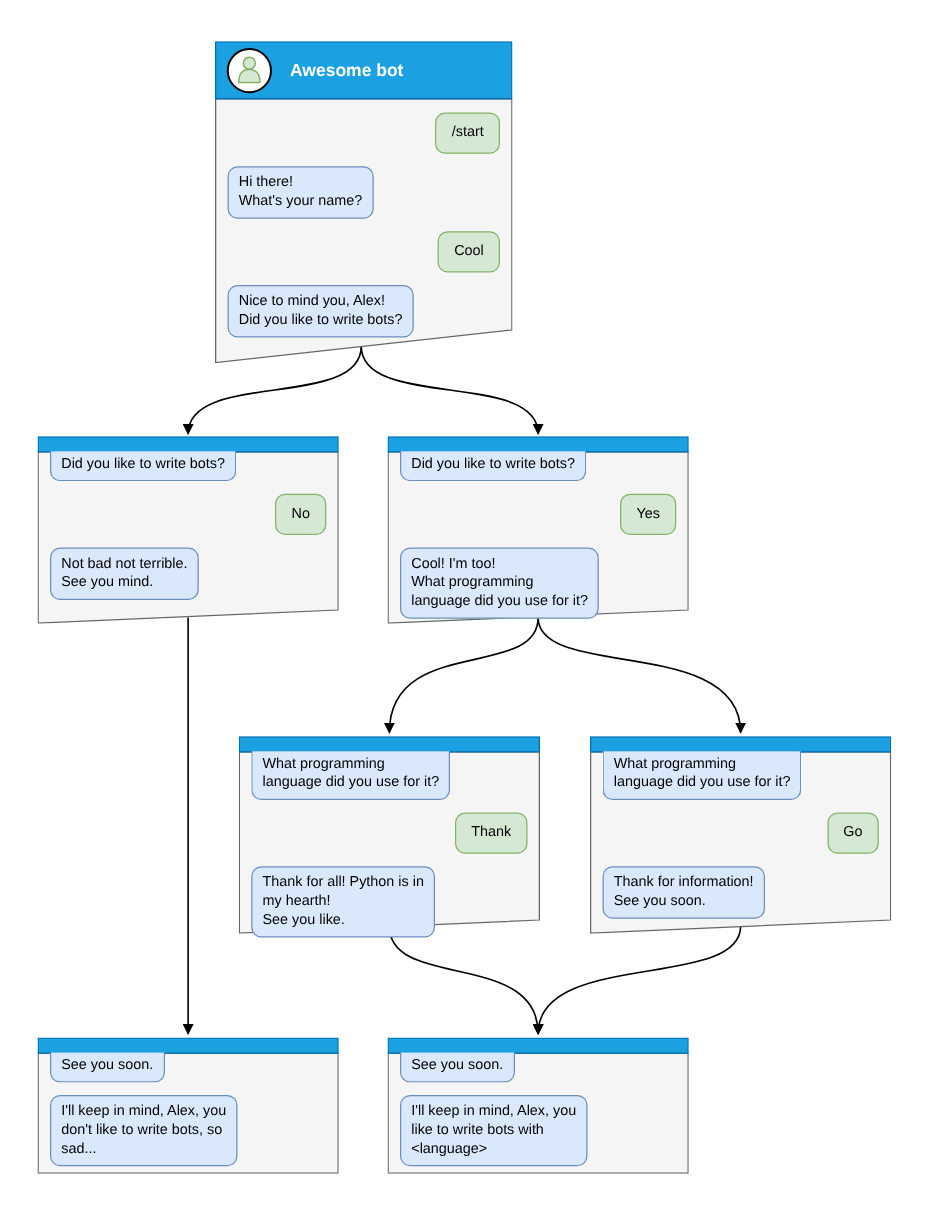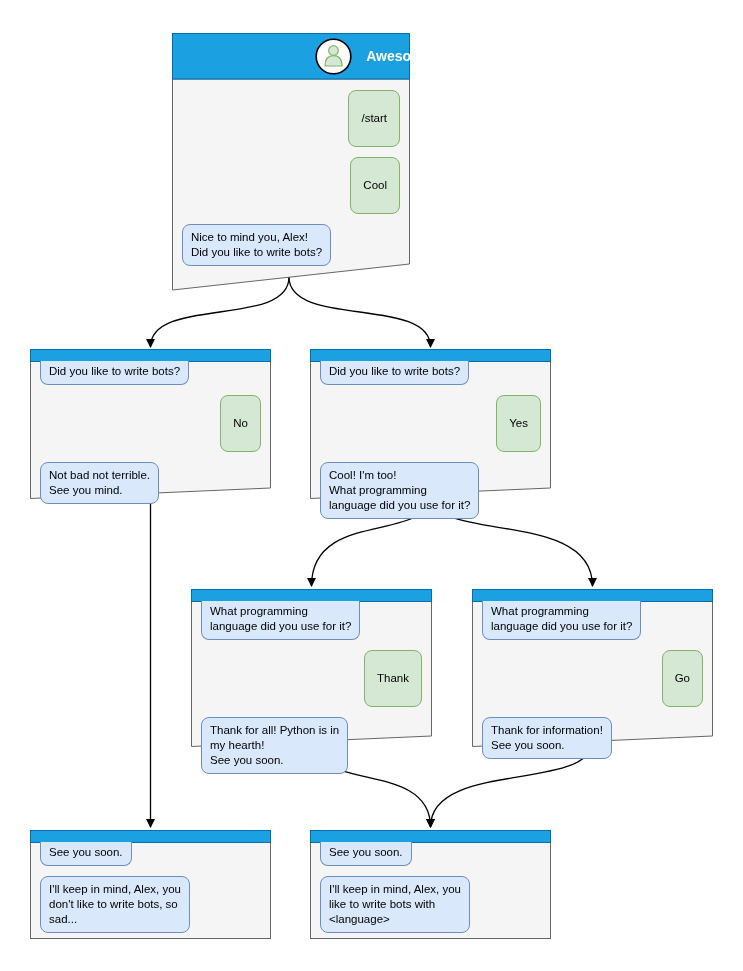--- a/index.html
+++ b/index.html
@@ -11,21 +11,21 @@
   .edge { stroke:#000; stroke-width:1.3; fill:none; }
 
   .window { position:absolute; z-index:2; }
   .win-bg { position:absolute; left:0; top:0; }
   .frame-body { fill:#f5f5f5; stroke:#666666; stroke-width:1; }
   .frame-header { fill:#1ba1e2; stroke:#006eaf; stroke-width:1; }
 
   
   #win-root { left:172px; top:33px; width:238px; height:258px; }
   #win-root .title-bar { position:absolute; left:0; top:0; width:285px; height:46px;
-                         display:flex; align-items:center;justify-content:flex-end; }
+                         display:flex; align-items:center; }
   .avatar { margin-left:9px; width:37px; height:37px; display:block; }
   .win-title { margin-left:14px; color:#ffffff; font-size:14px; font-weight:bold; }
 
   
   #win-no      { left:30px;  top:349px; width:241px; height:150px; }
   #win-yes     { left:310px; top:349px; width:241px; height:150px; }
   #win-python  { left:191px; top:589px; width:241px; height:158px; }
   #win-go      { left:472px; top:589px; width:241px; height:158px; }
   #win-end-no  { left:30px;  top:830px; width:241px; height:109px; }
   #win-end-yes { left:310px; top:830px; width:241px; height:109px; }
@@ -34,21 +34,21 @@
              flex-direction:column; gap:10px; }
   .bubbles.root-body  { top:46px; padding:11px 10px; }
   .bubbles.small-body { top:12px; padding:0 10px 8px 10px; }
 
   .bubble { box-sizing:border-box; border-radius:8px; font-size:11.5px;
             line-height:15px; white-space:pre-line; width:max-content;
             max-width:176px; }
   .bubble.bot  { background:#dae8fc; border:1px solid #6c8ebf;
                  align-self:flex-start; padding:5px 8px; }
   .bubble.user { background:#d5e8d4; border:1px solid #82b366;
-                 align-self:flex-end; padding:20px 12px; min-width:40px;
+                 align-self:flex-end; padding:8px 12px; min-width:40px;
                  text-align:left; }
   .bubble.tucked { border-top-left-radius:0; border-top-right-radius:0;
                    border-top:none; padding-top:3px; }
 </style>
 </head>
 <body>
 
 <div class="canvas">
 
   <svg class="connectors" width="743" height="971">
@@ -74,20 +74,22 @@
     <div class="title-bar">
       <svg class="avatar" viewBox="0 0 37 37">
         <circle cx="18.5" cy="18.5" r="17.3" fill="#ffffff" stroke="#000000" stroke-width="1.6"></circle>
         <circle cx="18.5" cy="12.5" r="4.8" fill="#d5e8d4" stroke="#82b366" stroke-width="1.2"></circle>
         <path d="M10,28 C10,19.8 14,17.6 18.5,17.6 C23,17.6 27,19.8 27,28 Z" fill="#d5e8d4" stroke="#82b366" stroke-width="1.2"></path>
       </svg>
       <span class="win-title">Awesome bot</span>
     </div>
     <div class="bubbles root-body">
       <div class="bubble user">/start</div>
+      <div class="bubble bot">Hi there!
+What's your name?</div>
       <div class="bubble user">Cool</div>
       <div class="bubble bot">Nice to mind you, Alex!
 Did you like to write bots?</div>
     </div>
   </div>
 
   <div class="window" id="win-no">
     <svg class="win-bg" width="241" height="150">
       <polygon class="frame-body" points="0.5,12.5 240.5,12.5 240.5,139 0.5,149.5"></polygon>
       <rect class="frame-header" x="0.5" y="0.5" width="240" height="12"></rect>
@@ -118,21 +120,21 @@
     <svg class="win-bg" width="241" height="158">
       <polygon class="frame-body" points="0.5,12.5 240.5,12.5 240.5,147 0.5,157.5"></polygon>
       <rect class="frame-header" x="0.5" y="0.5" width="240" height="12"></rect>
     </svg>
     <div class="bubbles small-body">
       <div class="bubble bot tucked">What programming
 language did you use for it?</div>
       <div class="bubble user">Thank</div>
       <div class="bubble bot">Thank for all! Python is in
 my hearth!
-See you soon.</div>
+See you like.</div>
     </div>
   </div>
 
   <div class="window" id="win-go">
     <svg class="win-bg" width="241" height="158">
       <polygon class="frame-body" points="0.5,12.5 240.5,12.5 240.5,147 0.5,157.5"></polygon>
       <rect class="frame-header" x="0.5" y="0.5" width="240" height="12"></rect>
     </svg>
     <div class="bubbles small-body">
       <div class="bubble bot tucked">What programming

